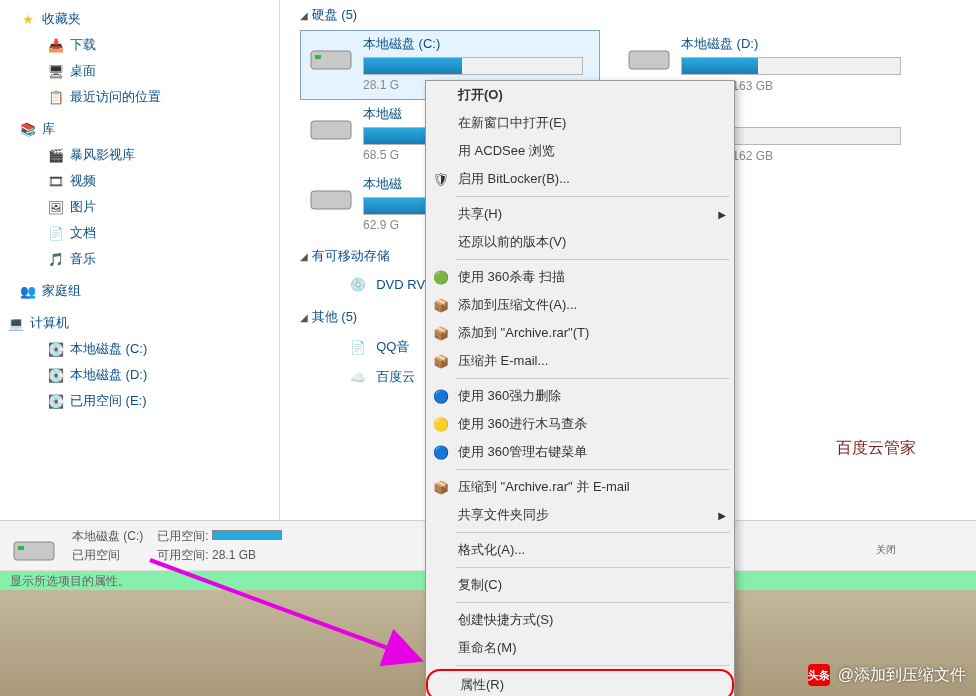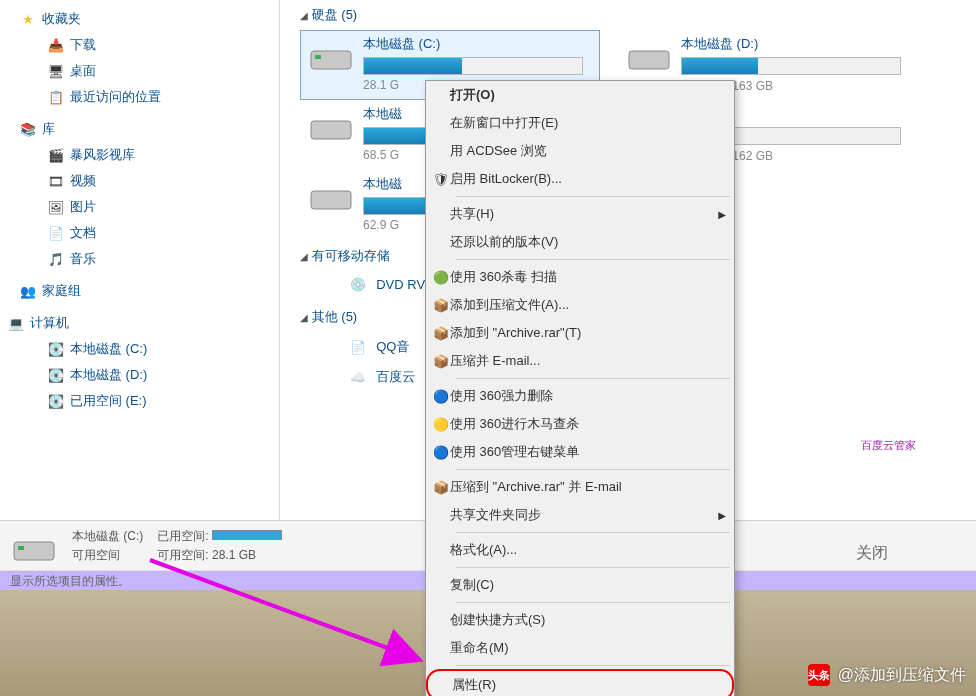--- a/index.html
+++ b/index.html
@@ -28,44 +28,44 @@
 .drive-name { color: #0b4f8a; margin-bottom: 4px; }
 .capacity-bar { width: 220px; height: 18px; background: #f0f0f0; border: 1px solid #b8b8b8; position: relative; margin-bottom: 3px; }
 .capacity-fill { height: 100%; background: linear-gradient(180deg, #2aa9e0 0%, #1a7fb5 100%); }
 .drive-stats { color: #888; font-size: 12px; }
 
 .other-item { display: flex; align-items: center; gap: 10px; padding: 6px 0 6px 50px; }
 .other-item .label { color: #0b4f8a; }
 
 
 .context-menu { position: absolute; left: 425px; top: 80px; width: 310px; background: #f0f0f0; border: 1px solid #999; box-shadow: 3px 3px 8px rgba(0,0,0,0.25); z-index: 100; }
-.menu-item { display: flex; align-items: center; padding: 5px 8px 5px 6px; cursor: pointer; position: relative; }
+.menu-item { display: flex; align-items: center; padding: 5px 8px 5px 6px; cursor: pointer; gap: 8px; position: relative; }
 .menu-item .mi-icon { width: 18px; height: 18px; display: inline-flex; align-items: center; justify-content: center; }
 .menu-item .arrow { position: absolute; right: 8px; font-size: 10px; color: #333; }
 .menu-sep { height: 1px; background: #ccc; margin: 3px 4px 3px 30px; }
 .menu-item.highlighted { border: 2px solid #e00; border-radius: 14px; }
 
 
 .statusbar { position: absolute; left: 0; top: 520px; right: 0; height: 50px; background: #f4f4f4; border-top: 1px solid #d0d0d0; display: flex; align-items: center; padding: 4px 10px; gap: 14px; }
 .status-icon { width: 48px; height: 40px; }
 .status-col { display: flex; flex-direction: column; gap: 2px; font-size: 12px; color: #555; }
-.hint-bar { position: absolute; left: 0; top: 570px; right: 0; height: 20px; background: #c4b5fd; padding: 2px 10px; font-size: 12px; color: #666; border-top: 1px solid #e0e0e0; }
+.hint-bar { position: absolute; left: 0; top: 570px; right: 0; height: 20px; background: #86efac; padding: 2px 10px; font-size: 12px; color: #666; border-top: 1px solid #e0e0e0; }
 
 
 .desktop-bg { position: absolute; left: 0; top: 590px; right: 0; bottom: 0; background: linear-gradient(180deg, #c4b89a 0%, #a8997a 100%); }
 
 
 .annotation-arrow { position: absolute; left: 140px; top: 550px; pointer-events: none; z-index: 200; }
 
 
 .watermark { position: absolute; right: 10px; bottom: 10px; display: flex; align-items: center; gap: 8px; z-index: 300; }
 .watermark-icon { width: 22px; height: 22px; background: #e00; border-radius: 4px; color: #fff; display: flex; align-items: center; justify-content: center; font-size: 11px; font-weight: bold; }
 .watermark-text { color: #fff; font-size: 16px; text-shadow: 0 0 3px rgba(0,0,0,0.6); }
-.right-label-1 { position: absolute; right: 60px; top: 438px; font-size: 11px; color: #a21caf; }
-.right-label-2 { position: absolute; right: 88px; top: 543px; font-size: 16px; color: #666; text-align: right; }
+.right-label-1 { position: absolute; right: 60px; top: 438px; font-size: 16px; color: #7f1d1d; }
+.right-label-2 { position: absolute; right: 80px; top: 543px; font-size: 10px; color: #666; text-align: right; }
 
 
 .ic-star { color: #f4c430; }
 .ic-lib { color: #f2c879; }
 .ic-comp { color: #5a5a5a; }
 .ic-disk { color: #888; }
 .ic-dvd { color: #888; }
 </style>
 </head>
 <body>
@@ -362,21 +362,21 @@
 
 <div class="statusbar">
   <div class="status-icon">
     <svg width="48" height="40">
         <rect x="4" y="16" width="40" height="18" rx="3" fill="#c8c8c8" stroke="#888"></rect>
         <rect x="8" y="20" width="6" height="4" fill="#38b34a"></rect>
       </svg>
   </div>
   <div class="status-col">
     <span>本地磁盘 (C:)</span>
-    <span>可用空间</span>
+    <span>已用空间</span>
   </div>
   <div class="status-col">
     <span><span>已用空间:</span> <span style="display:inline-block;width:70px;height:10px;background:#2aa9e0;border:1px solid #888"></span></span>
     <span><span>可用空间:</span> <span>28.1 GB</span></span>
   </div>
 </div>
 <div class="hint-bar">
   <span>显示所选项目的属性。</span>
 </div>
 

